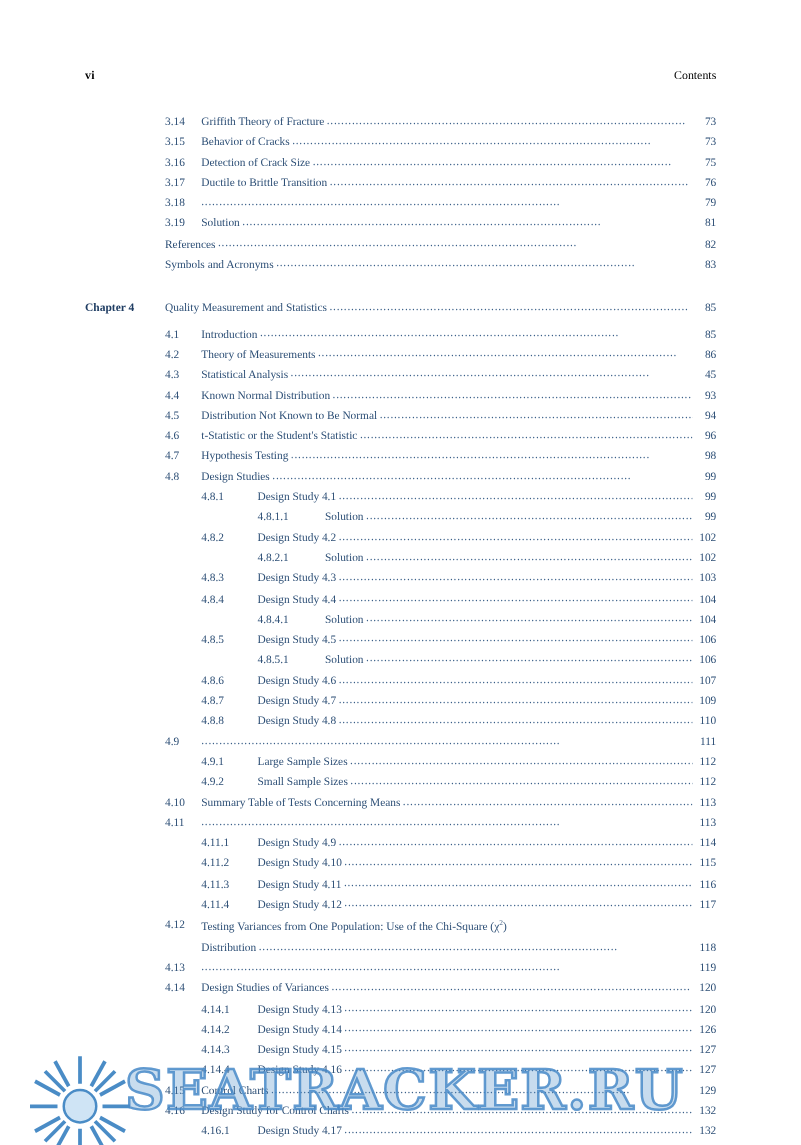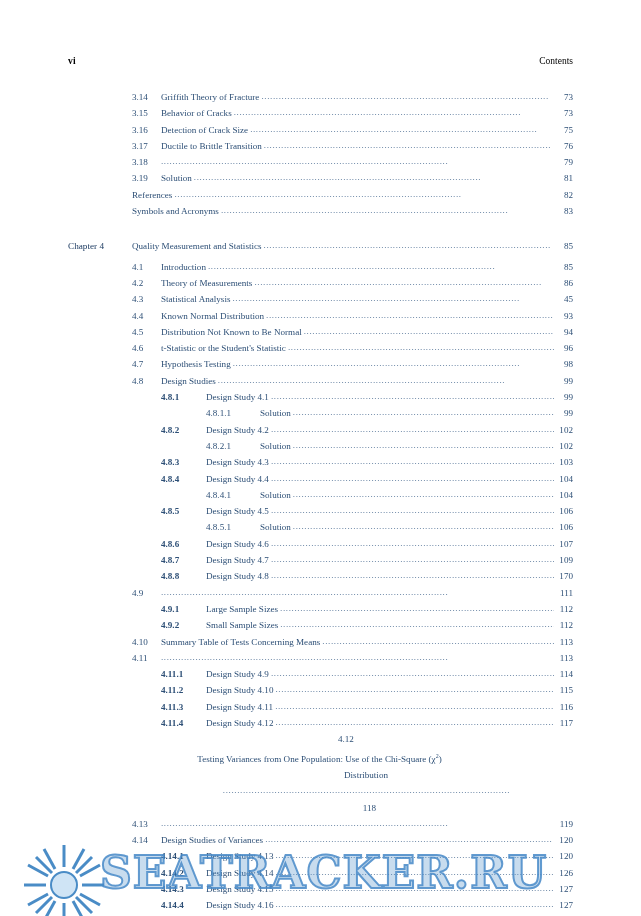--- a/index.html
+++ b/index.html
@@ -79,49 +79,48 @@
     top: -1px;
   }
   .pg {
     flex: 0 0 auto;
     text-align: right;
     min-width: 18px;
   }
   
   .lvl1 > .num { width: 29px; margin-left: 64px; }
   .lvl1b { margin-left: 64px; }
-  .lvl2 > .num { width: 45px; margin-left: 93px; font-weight: bold; }
+  .lvl2 > .num { width: 45px; margin-left: 93px; }
   .lvl3 > .num { width: 54px; margin-left: 138px; }
 
   .chapter-row {
     display: flex;
     align-items: baseline;
     line-height: 16.3px;
     white-space: nowrap;
     margin-top: 19px;
     margin-bottom: 4px;
   }
   .chapter-label {
     flex: 0 0 auto;
     width: 64px;
-    font-weight: normal;
+    font-weight: bold;
     color: #1f3d63;
     font-size: 9.2px;
   }
   .chapter-title {
     flex: 0 0 auto;
     padding-right: 2px;
   }
 
   .wrap-row {
     display: flex;
-    align-items: center;
+    align-items: flex-start;
     line-height: 16.3px;
     white-space: nowrap;
-    flex-direction: column;
   }
   .wrap-cont {
     margin-left: 93px;
   }
   sub, sup {
     font-size: 66%;
   }
   .ital { font-style: italic; }
 
   
@@ -333,21 +332,21 @@
     <div class="row lvl2">
       <span class="num">4.8.7</span>
       <span class="label">Design Study 4.7</span>
       <span class="dots">....................................................................................................</span>
       <span class="pg">109</span>
     </div>
     <div class="row lvl2">
       <span class="num">4.8.8</span>
       <span class="label">Design Study 4.8</span>
       <span class="dots">....................................................................................................</span>
-      <span class="pg">170</span>
+      <span class="pg">110</span>
     </div>
 
     <div class="row lvl1">
       <span class="num">4.9</span>
       <span class="dots">....................................................................................................</span>
       <span class="pg">111</span>
     </div>
     <div class="row lvl2">
       <span class="num">4.9.1</span>
       <span class="label">Large Sample Sizes</span>

